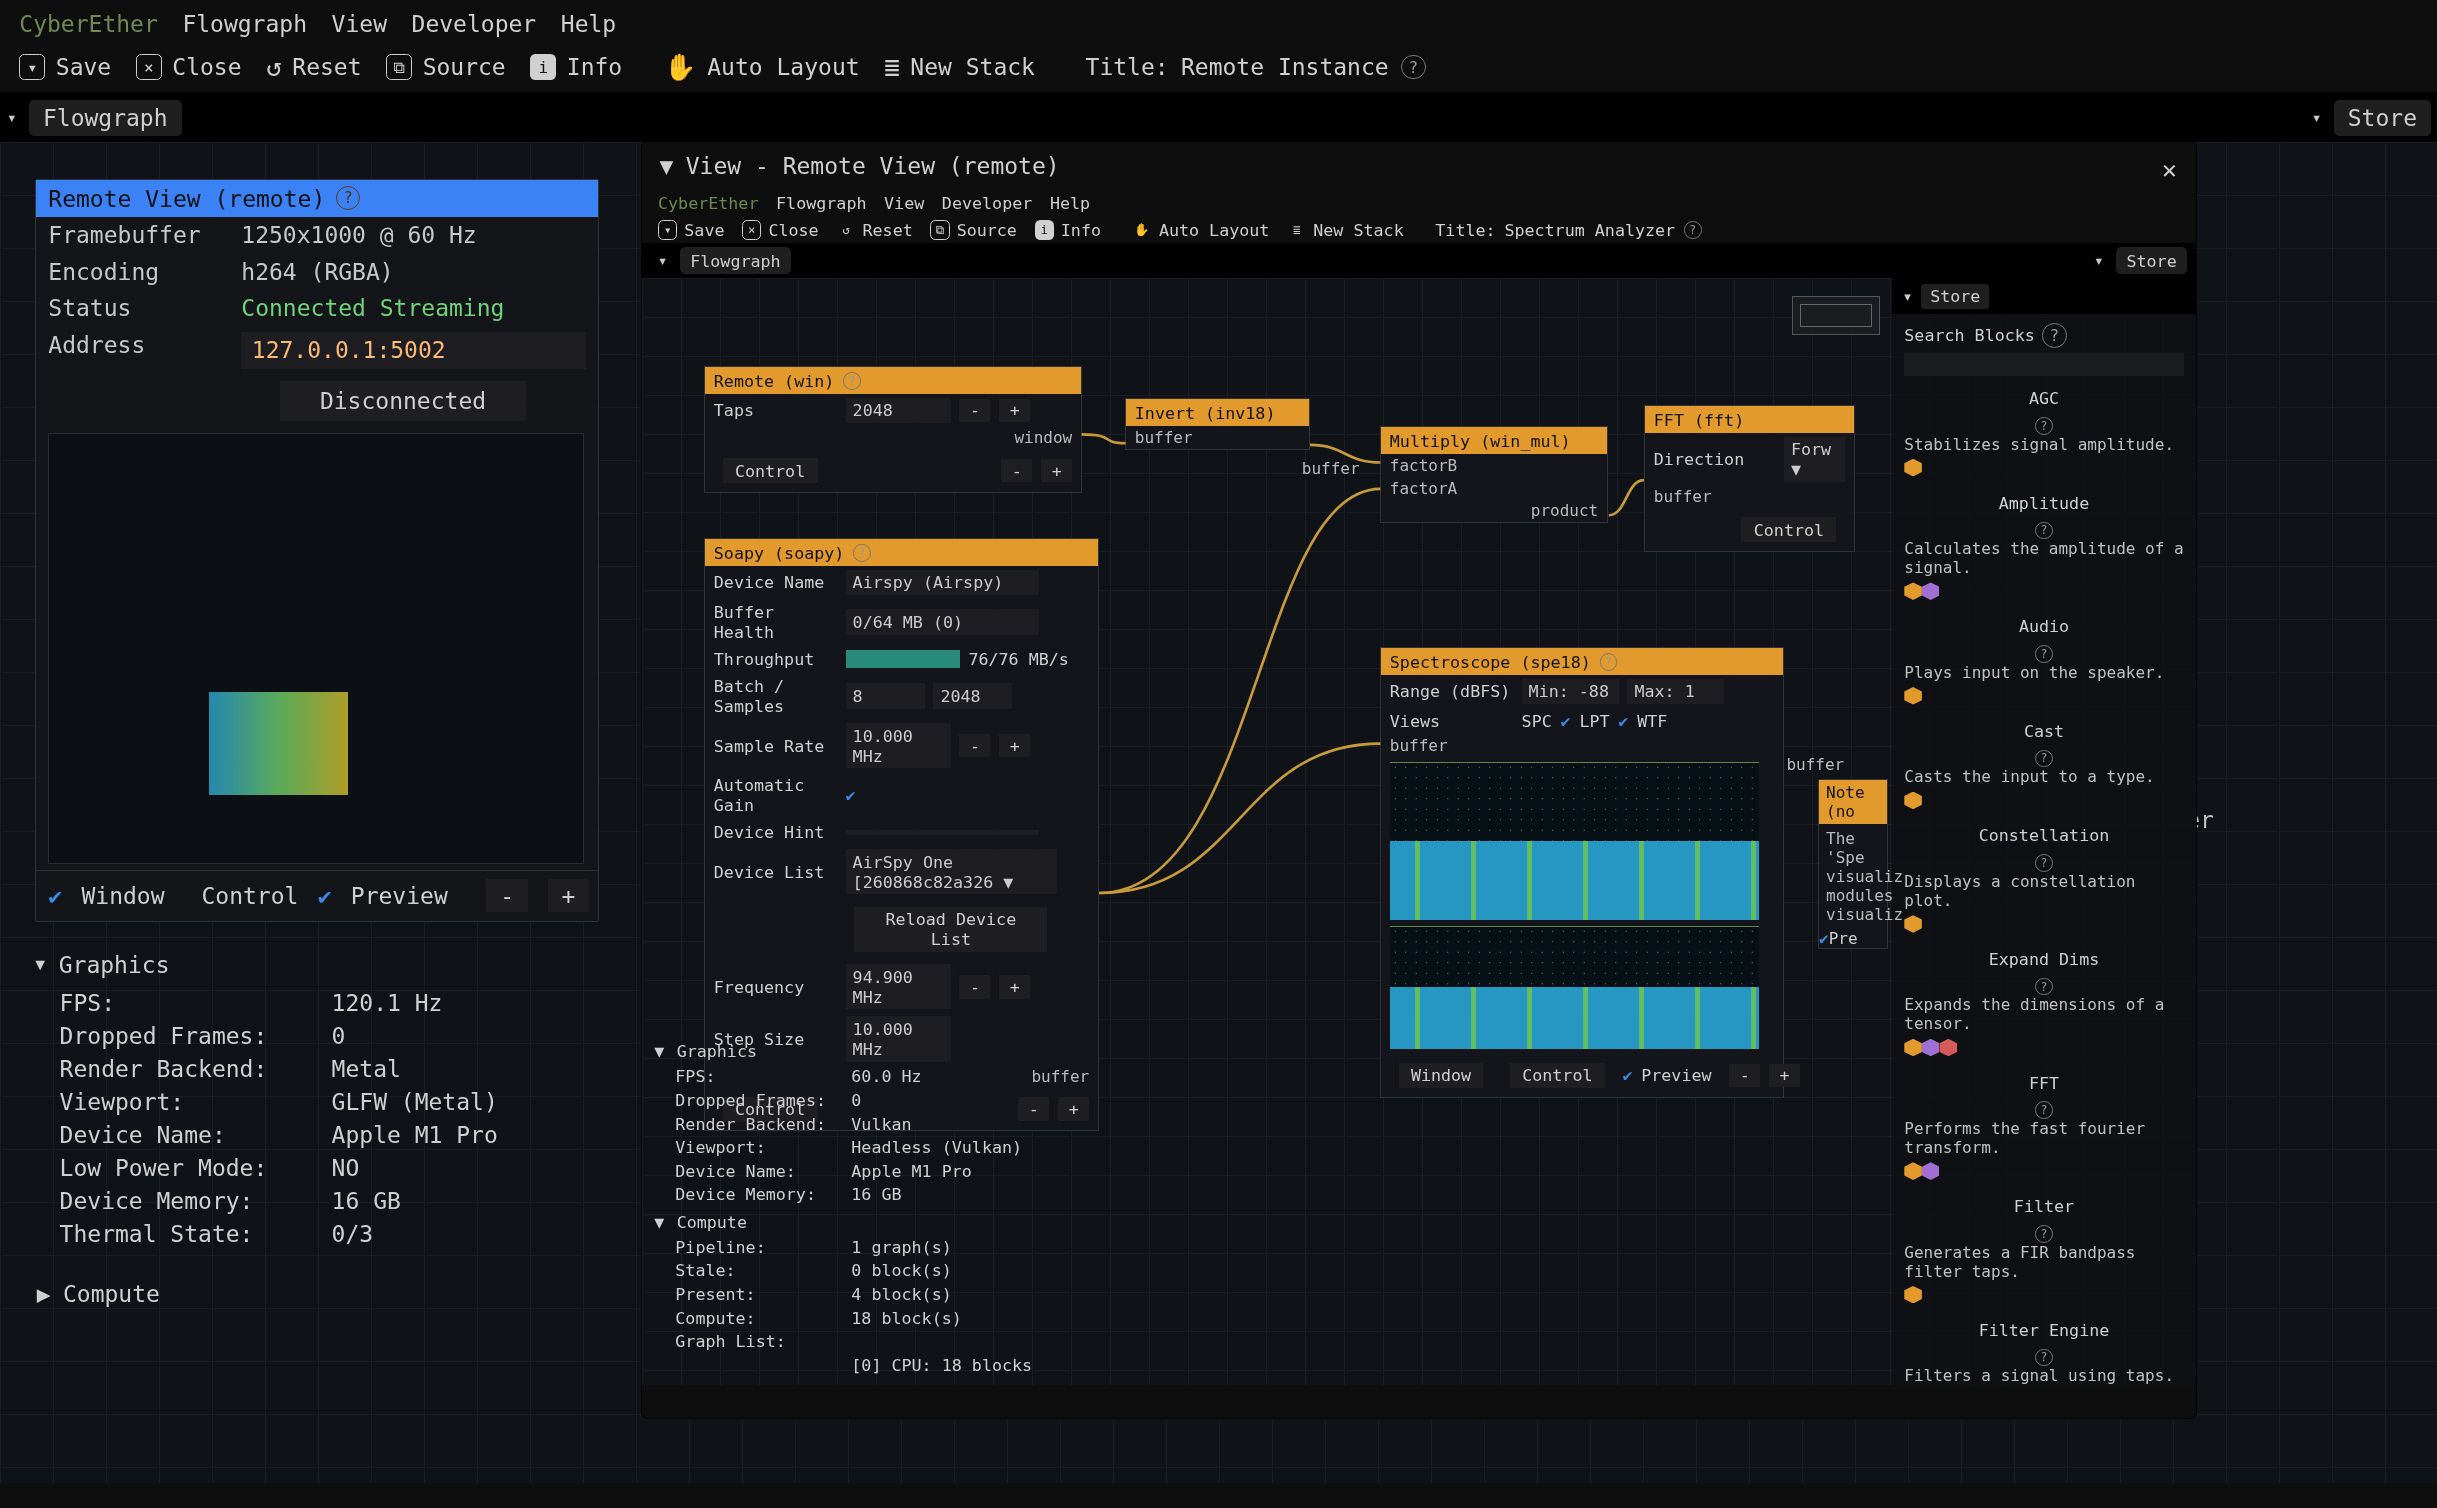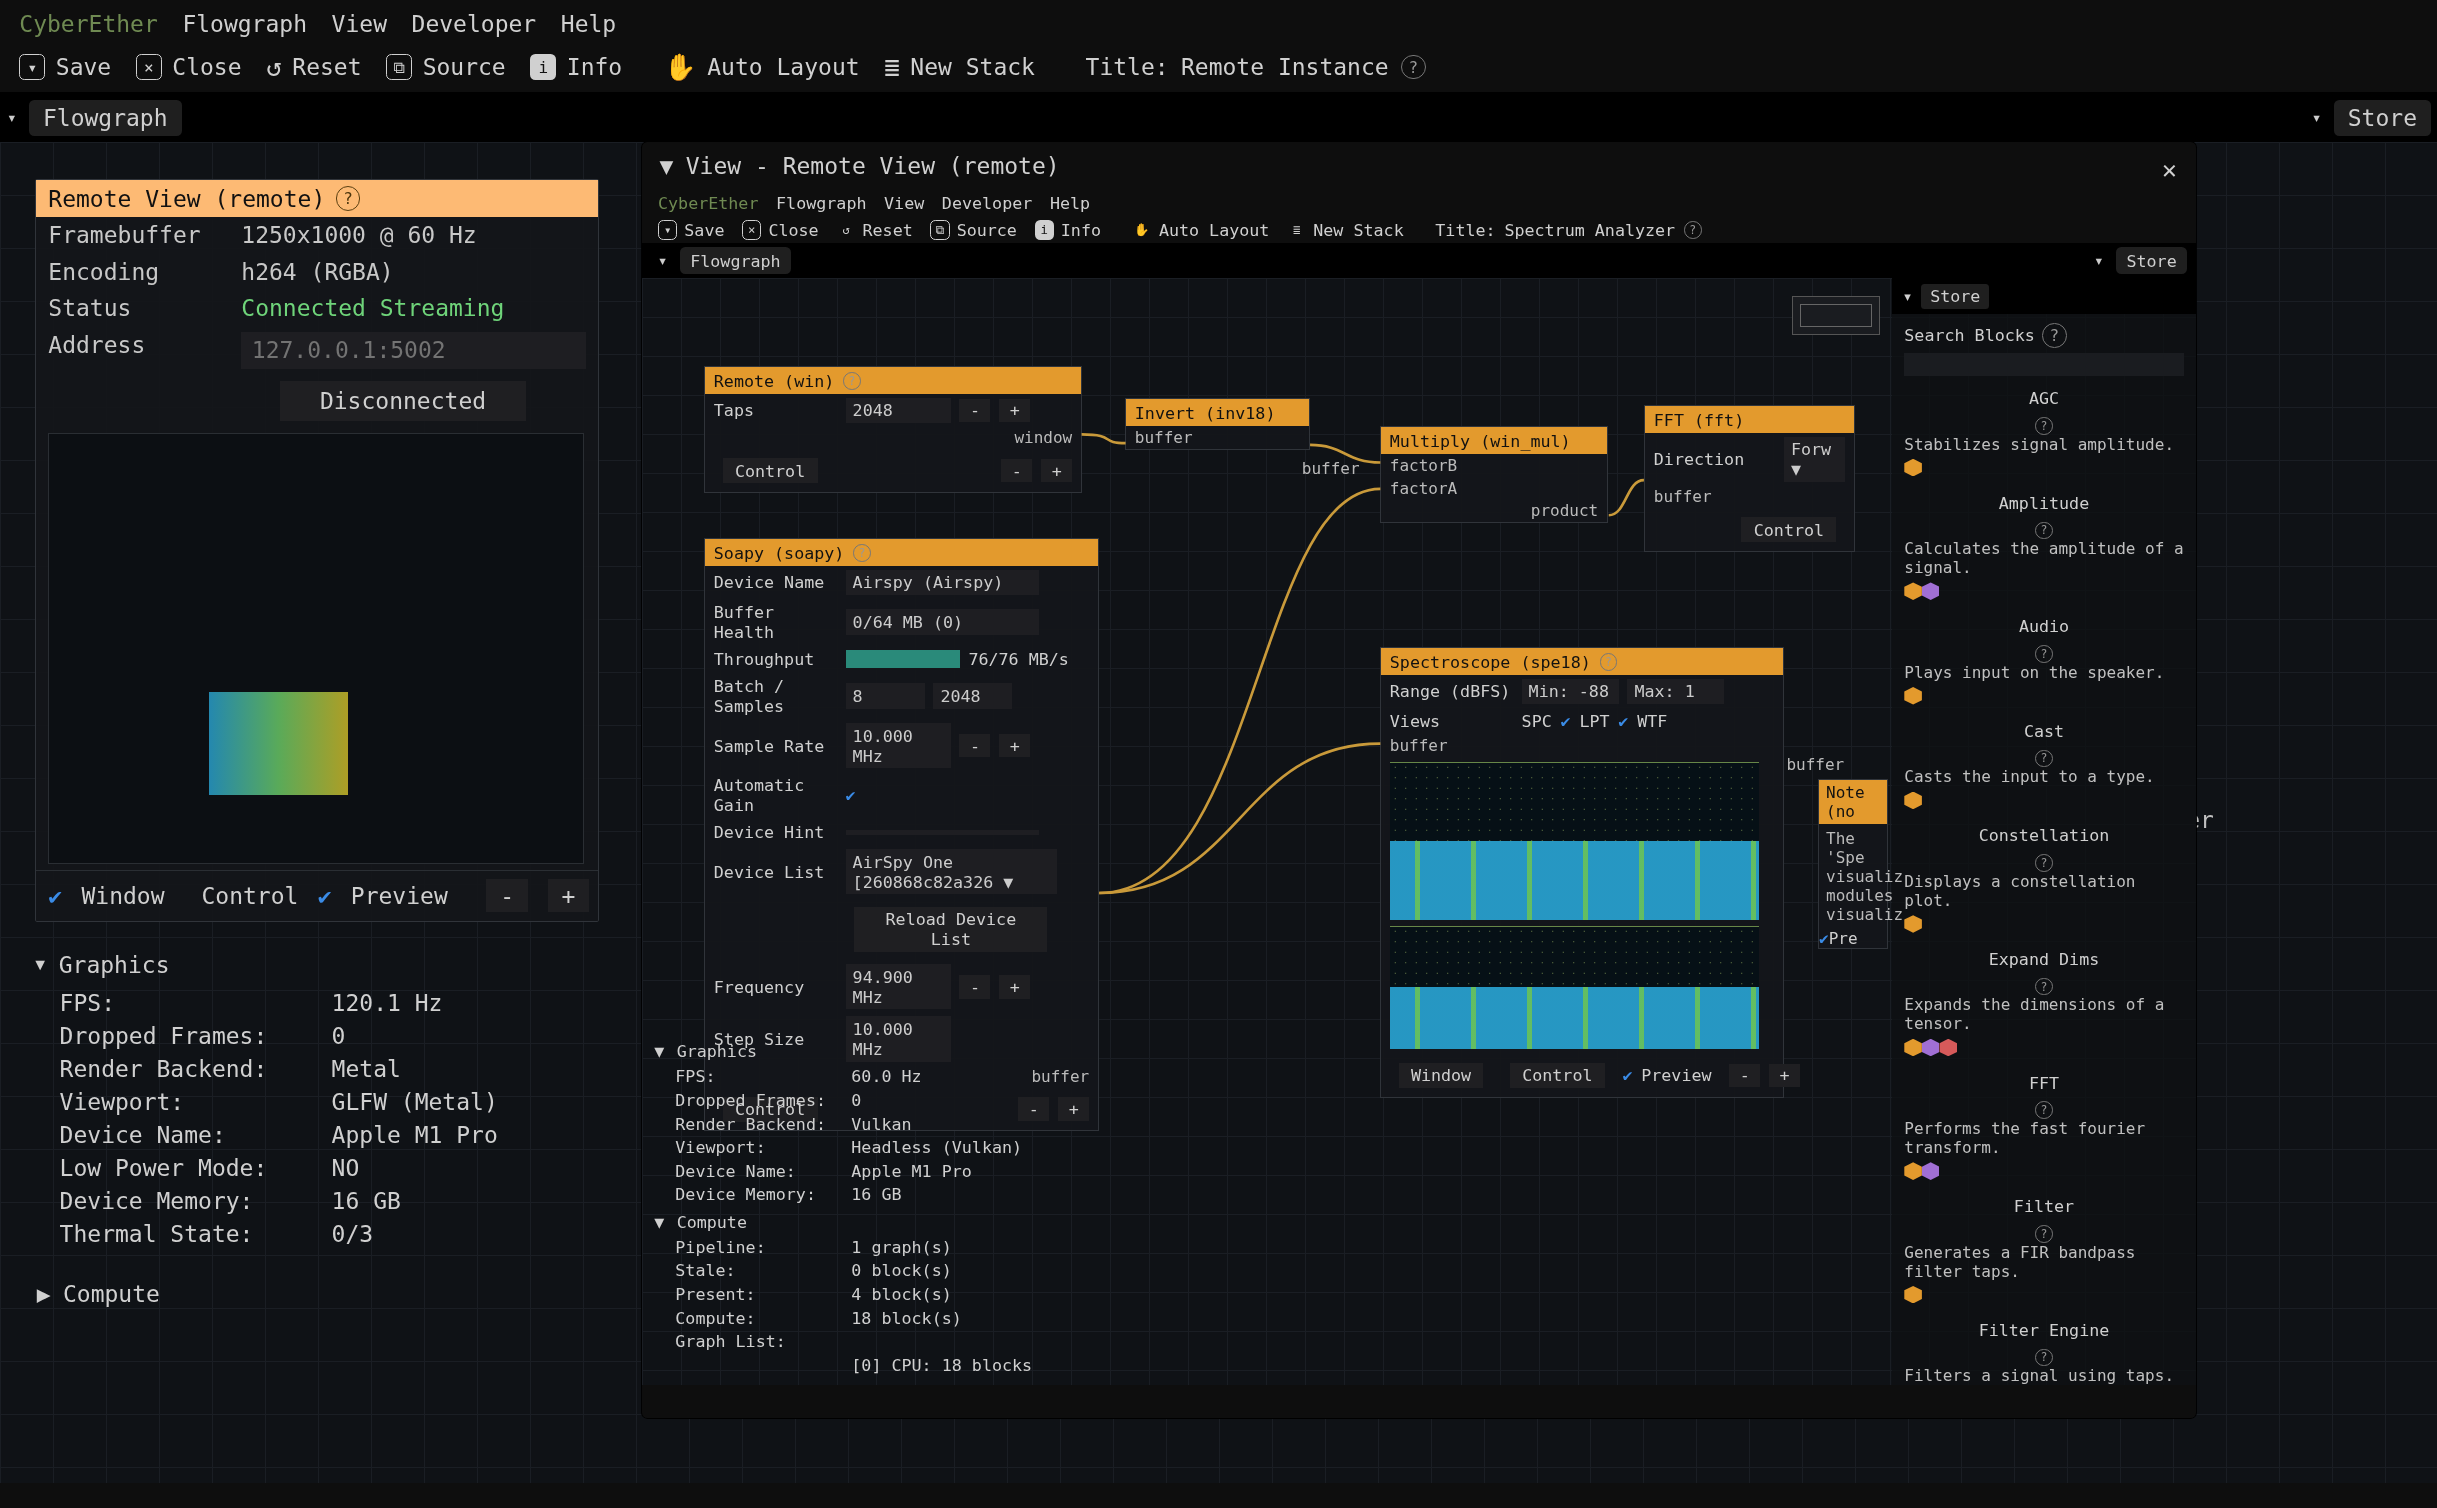--- a/index.html
+++ b/index.html
@@ -28,27 +28,27 @@
   
   .main { position:relative; display:flex; height:calc(1508px - 51px - 67px - 49px); }
   .canvas-bg { position:absolute; inset:0; background:
      linear-gradient(#1a1e24 0.9px, transparent 0.9px) 0 0/53px 53px,
      linear-gradient(90deg,#1a1e24 0.9px, transparent 0.9px) 0 0/53px 53px,
      #0f1216; }
 
   
   .left-side { position:relative; width:615px; padding:37px 16px 16px 35px; z-index:5; }
   .node-card { background:rgba(20,22,26,0.92); border:0.9px solid #30343a; border-radius:1.8px; }
-  .node-card .node-title { background:#fdba74; color:#111; padding:5.3px 12.3px; font-weight:500; display:flex; align-items:center; gap:10.5px; }
+  .node-card .node-title { background:#3b82f6; color:#111; padding:5.3px 12.3px; font-weight:500; display:flex; align-items:flex-start; gap:10.5px; }
   .node-card .node-title .help-circ { border-color:#5a3f10; color:#4a340c; }
   .kv-row { display:flex; padding:5.3px 12.3px; }
   .kv-row .k { width:193px; color:#c8c8c8; }
   .kv-row .v { color:#c8c8c8; }
   .kv-row .v.green { color:#6fd47a; }
-  .addr-box { flex:1; background:#1e1e22; padding:5.3px 10.5px; color:#737373; }
+  .addr-box { flex:1; background:#1e1e22; padding:5.3px 10.5px; color:#fdba74; }
   .disc-btn { margin:7px 12.3px 12.3px 244px; width:246px; background:#1f1f22; text-align:center; padding:7px 0; cursor:pointer; }
   .thumb { margin:5.3px 12.3px; width:536px; height:431px; background:#0c0f13; border:0.9px solid #2a2e33; position:relative; overflow:hidden; }
   .thumb::after { content:""; position:absolute; left:30%; bottom:16%; width:26%; height:24%; background:linear-gradient(90deg,#2aa6d6,#6dd16b,#d6c22a); opacity:0.8; }
   .node-footer { display:flex; align-items:center; gap:19.3px; padding:8.8px 12.3px; border-top:0.9px solid #2a2e33; }
   .check { color:#3a8be6; }
   .plusminus { background:#1f1f22; padding:3.5px 14px; cursor:pointer; }
 
   .tree-head { display:flex; align-items:center; gap:12.3px; margin:30px 0 8.8px 1.8px; }
   .tree-head .tri { transform:rotate(90deg); display:inline-block; font-size:16px; }
   .stat-line { display:flex; padding:3.5px 0 3.5px 24.6px; }

